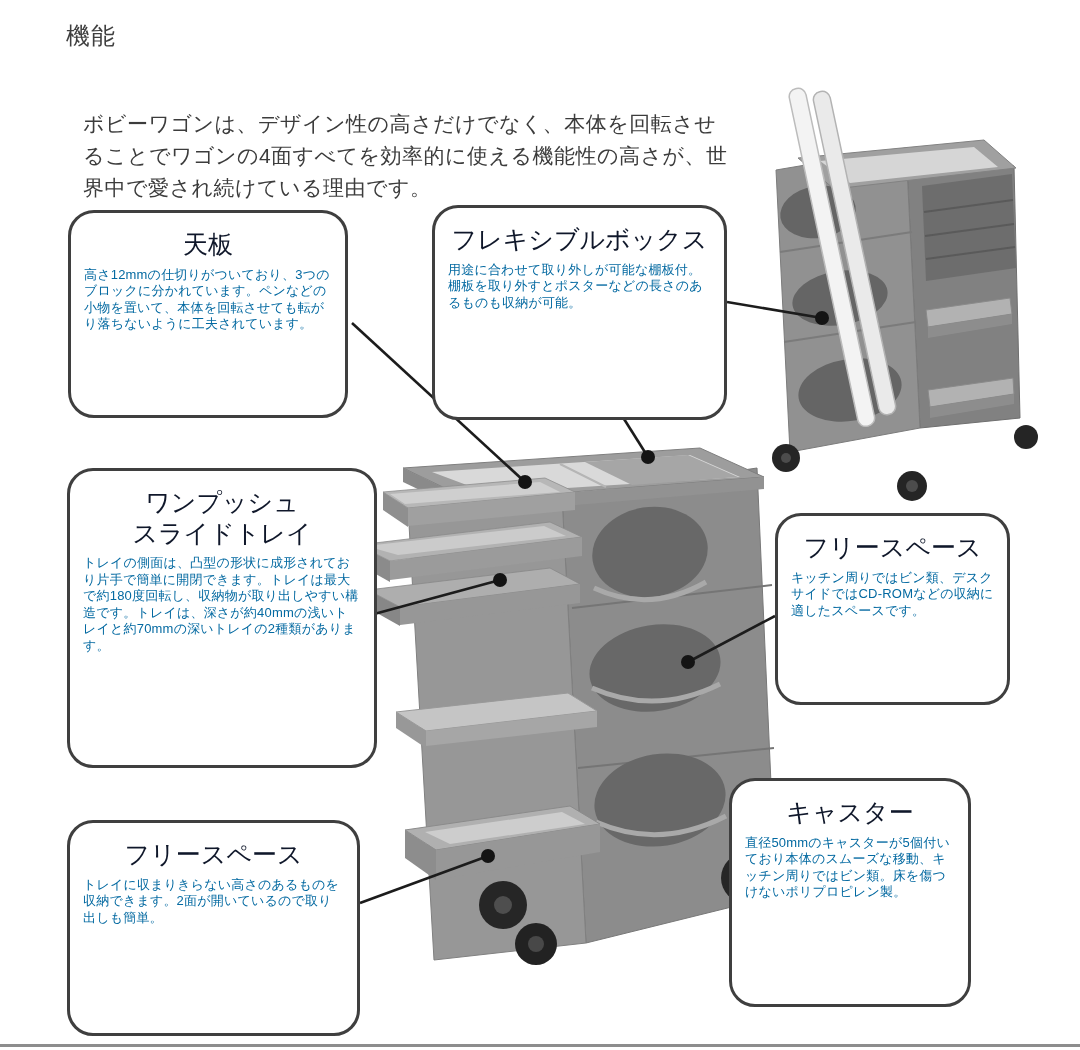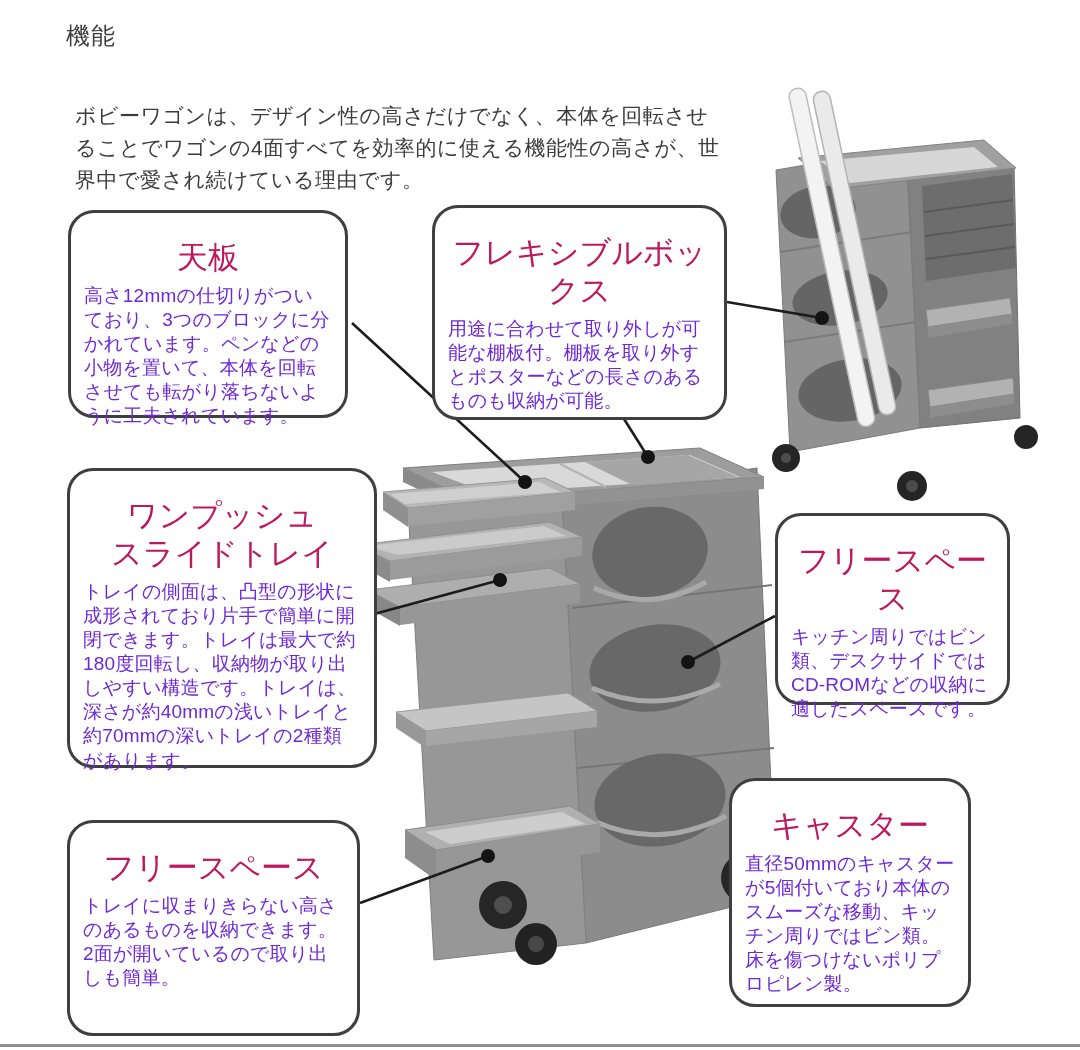--- a/index.html
+++ b/index.html
@@ -6,36 +6,36 @@
   #canvas{
     position:relative;width:1080px;height:1050px;background:#ffffff;
     font-family:"Liberation Sans","DejaVu Sans",sans-serif;
     color:#3b3b3b;overflow:hidden;
   }
   #page-title{
     position:absolute;left:66px;top:20px;margin:0;
     font-size:24px;font-weight:500;color:#3f3f3f;letter-spacing:1px;
   }
   #intro-text{
-    position:absolute;left:67px;top:92px;width:645px;margin:8px;
+    position:absolute;left:67px;top:92px;width:645px;margin:16px;
     font-size:21px;line-height:1.52;color:#3c3c3c;letter-spacing:0.5px;
   }
   .cart-svg{position:absolute;z-index:1;}
   #connector-overlay{position:absolute;left:0;top:0;z-index:2;pointer-events:none;}
   .callout{
     position:absolute;z-index:3;background:#ffffff;
     border:3px solid #3f3f3f;border-radius:26px;
     padding:8px 13px;box-sizing:border-box;
   }
   .co-title{
-    text-align:center;font-size:31px;line-height:1.22;font-weight:500;
-    color:#be185d;margin:18px 0 7px 0;white-space:pre-line;
+    text-align:center;font-size:25px;line-height:1.22;font-weight:500;
+    color:#0f172a;margin:8px 0 7px 0;white-space:pre-line;
   }
   .co-body{
-    font-size:19px;line-height:1.27;color:#6d28d9;letter-spacing:0.2px;
+    font-size:13px;line-height:1.27;color:#0369a1;letter-spacing:0.2px;
   }
   #b-tenban {left:68px;  top:210px; width:280px; height:208px;}
   #b-flex   {left:432px; top:205px; width:295px; height:215px;}
   #b-tray   {left:67px;  top:468px; width:310px; height:300px;}
   #b-side   {left:775px; top:513px; width:235px; height:192px;}
   #b-free   {left:67px;  top:820px; width:293px; height:216px;}
   #b-caster {left:729px; top:778px; width:242px; height:229px;}
   #bottom-divider{
     position:absolute;left:0;top:1044px;width:1080px;height:3px;
     background:#8d8d8d;z-index:1;

